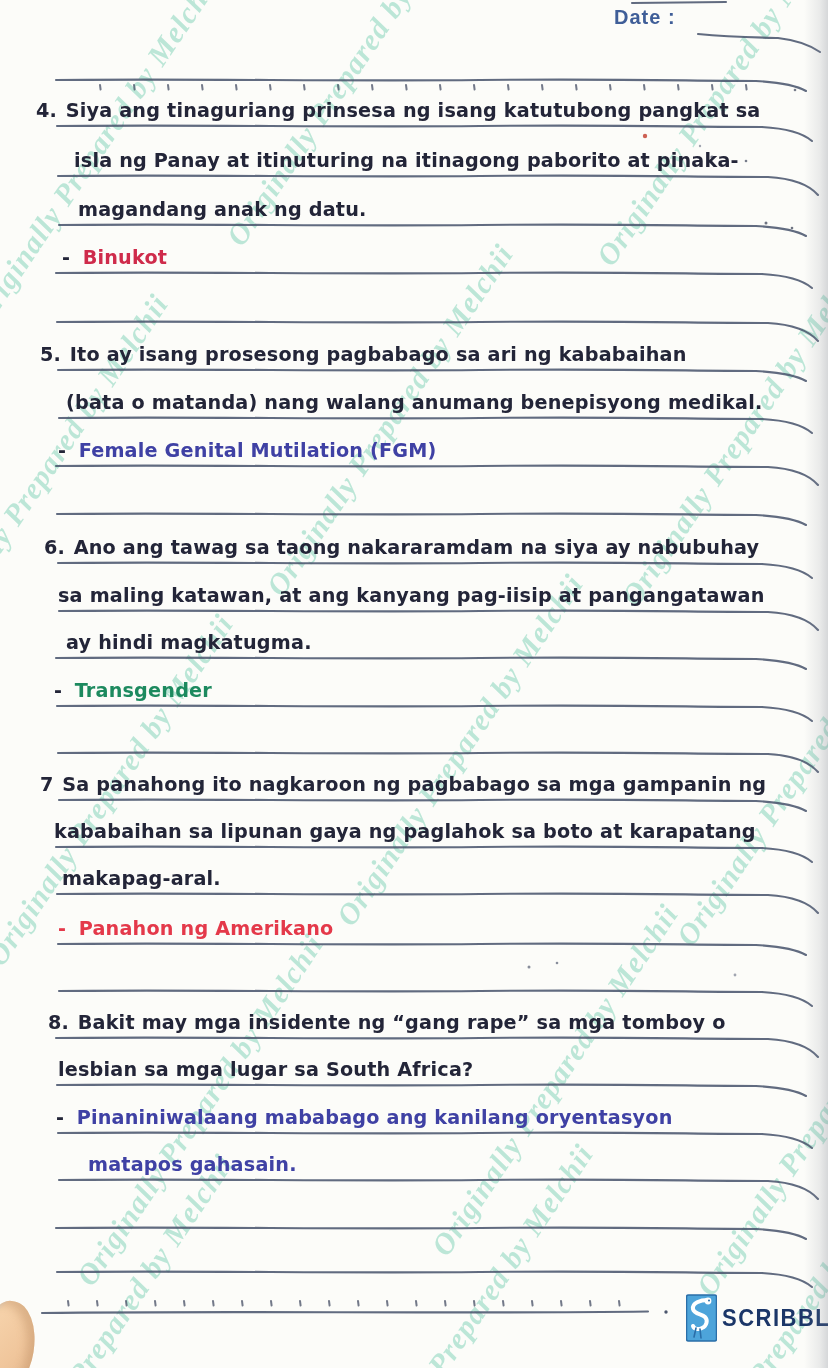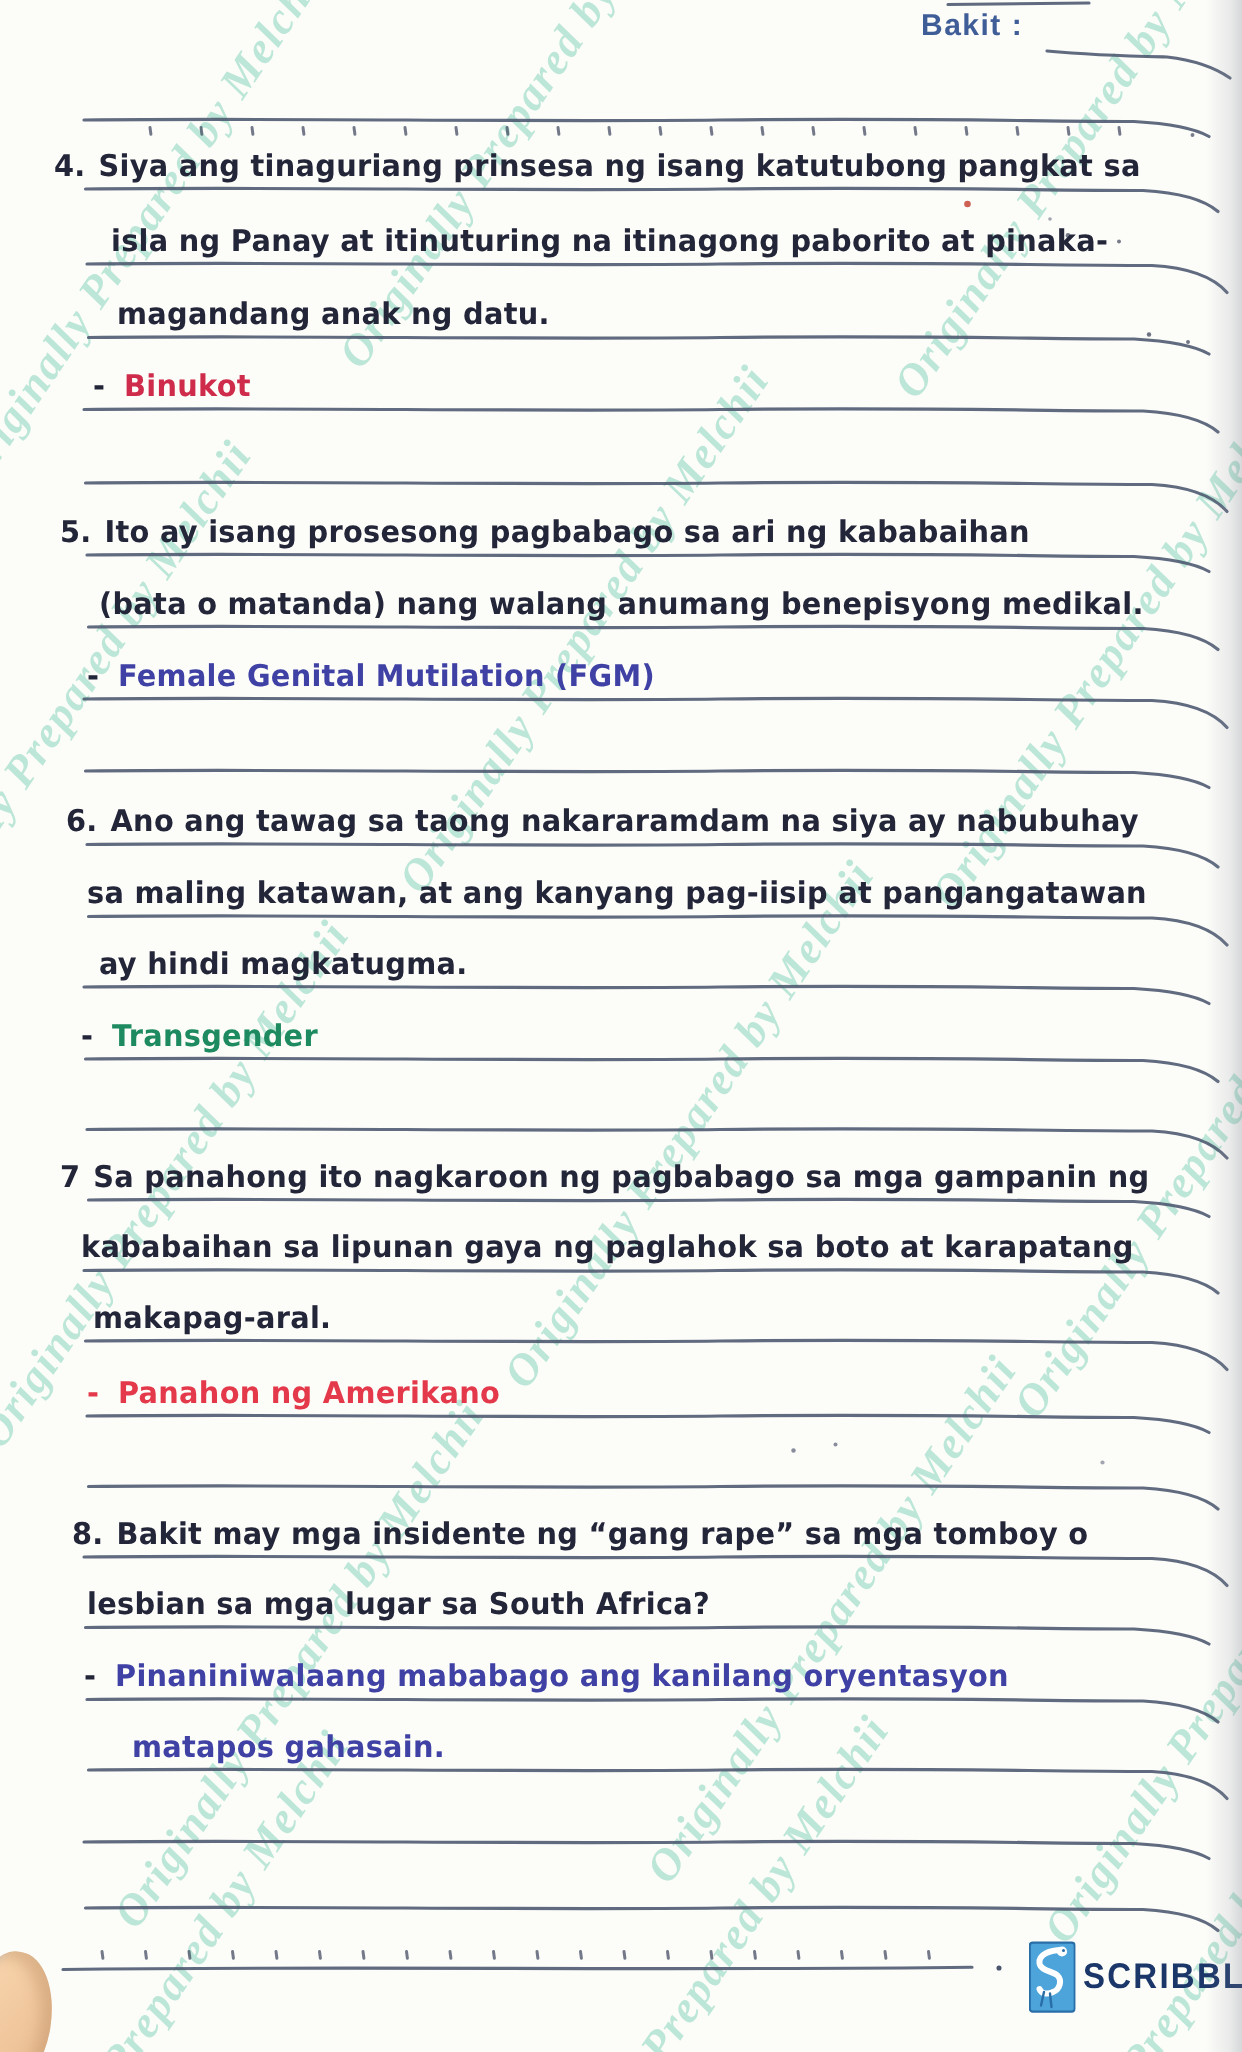--- a/index.html
+++ b/index.html
@@ -155,21 +155,21 @@
       <circle cx="746" cy="161" r="1.3" fill="#555b6e" opacity="0.8"></circle>
       <circle cx="766" cy="223" r="1.5" fill="#4a5164" opacity="0.8"></circle>
       <circle cx="792" cy="228" r="1.3" fill="#4a5164" opacity="0.8"></circle>
       <circle cx="529" cy="967" r="1.5" fill="#6a7183" opacity="0.8"></circle>
       <circle cx="557" cy="963" r="1.3" fill="#6a7183" opacity="0.8"></circle>
       <circle cx="735" cy="975" r="1.4" fill="#8a8f9e" opacity="0.8"></circle>
       <circle cx="795" cy="90" r="1.3" fill="#555b6e" opacity="0.8"></circle>
       <circle cx="700" cy="146" r="1.2" fill="#8a8f9e" opacity="0.8"></circle>
     </svg>
 
-  <span class="date-label">Bakit :</span>
+  <span class="date-label">Date :</span>
 
   <div class="hw" style="top:95px;left:36px">
     <span class="num">4.</span><span>Siya ang tinaguriang prinsesa ng isang katutubong pangkat sa</span>
   </div>
   <div class="hw" style="top:145px;left:74px">
     <span>isla ng Panay at itinuturing na itinagong paborito at pinaka-</span>
   </div>
   <div class="hw" style="top:194px;left:78px">
     <span>magandang anak ng datu.</span>
   </div>

